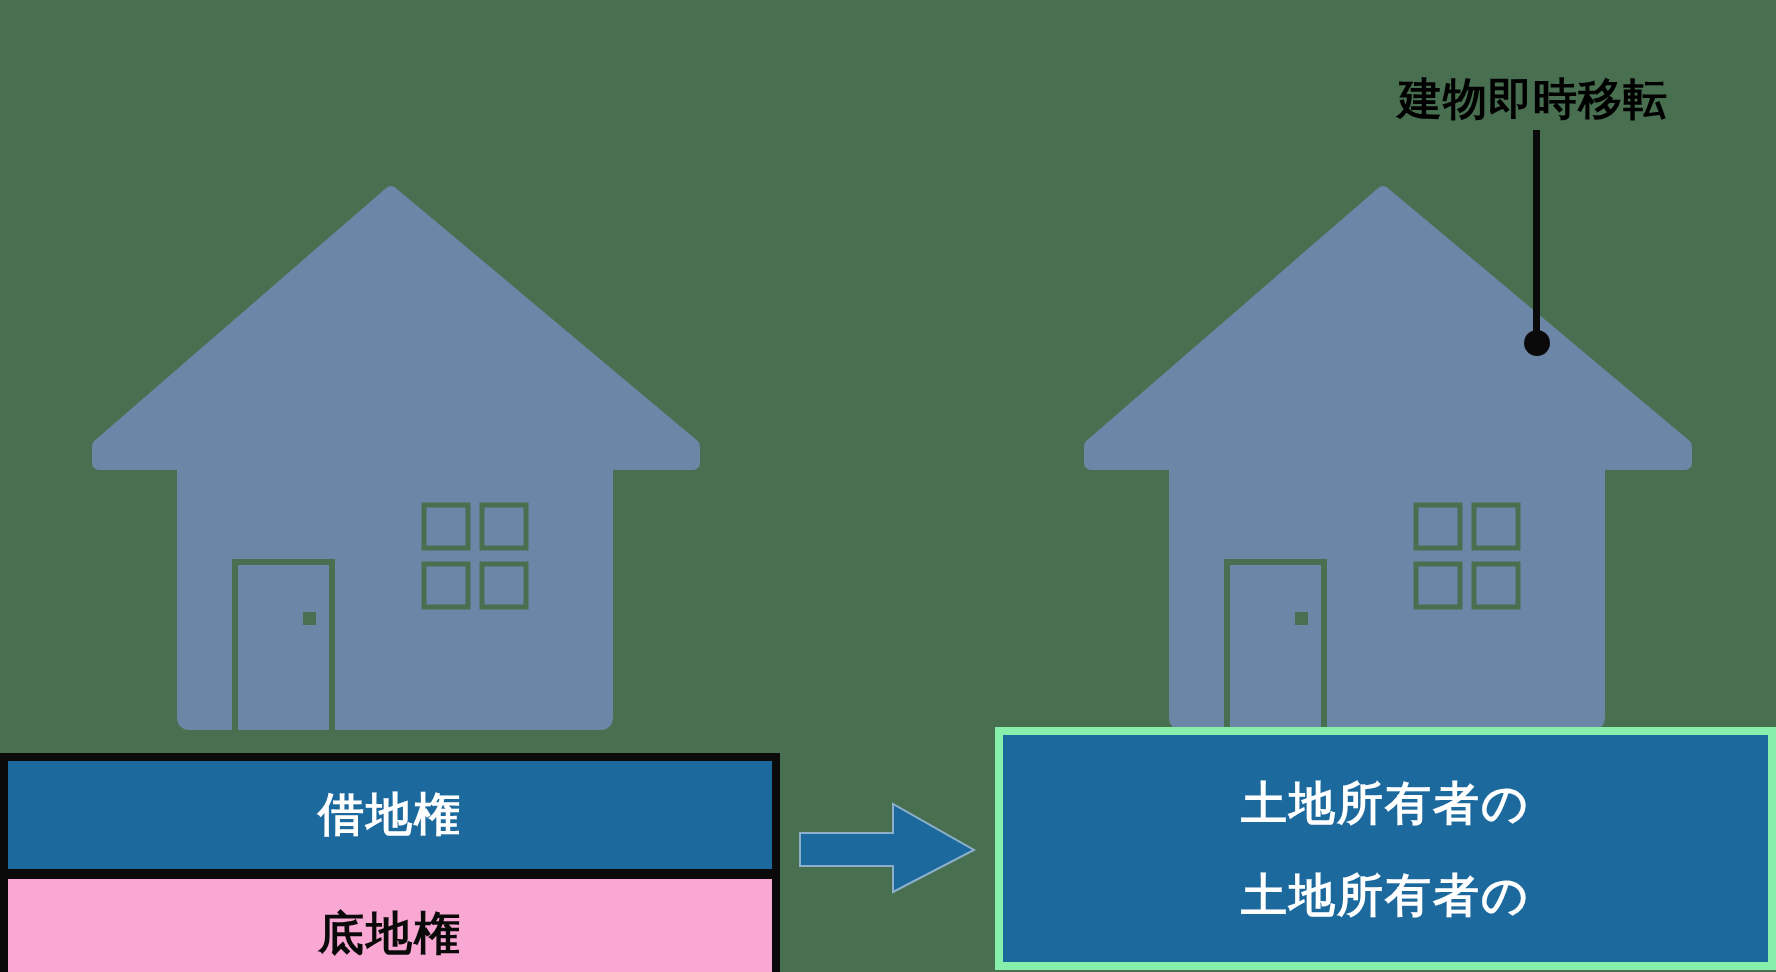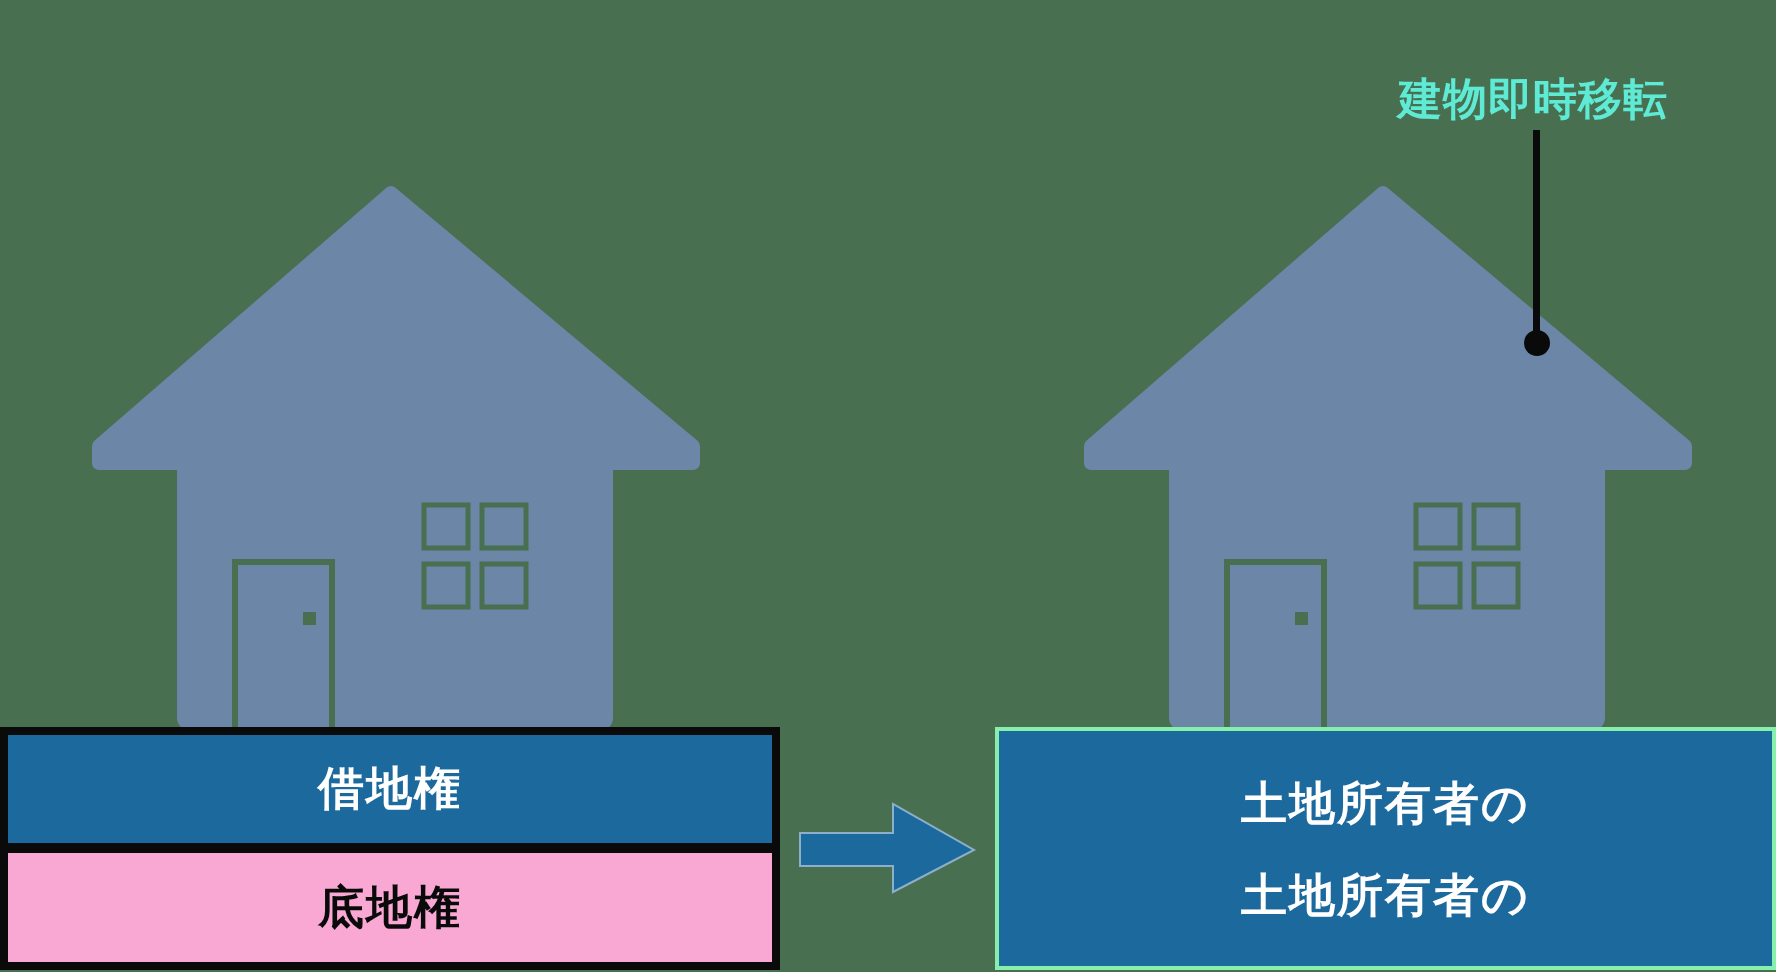--- a/index.html
+++ b/index.html
@@ -9,45 +9,45 @@
     background:#487050;
     overflow:hidden;
     font-family:"Liberation Sans","DejaVu Sans",sans-serif;
   }
   .diagram-svg{position:absolute;left:0;top:0;width:1776px;height:972px;}
   .bar{
     position:absolute;
     box-sizing:border-box;
     border:8px solid #0a0a0a;
     display:flex;align-items:center;justify-content:center;
-    font-weight:700;font-size:46px;letter-spacing:2px;
+    font-weight:700;font-size:46px;letter-spacing:2px;margin-top:26px;
   }
   .bar-leasehold{
     left:0;top:727px;width:780px;height:124px;
     background:#1C699D;color:#ffffff;
   }
   .bar-landright{
     left:0;top:845px;width:780px;height:125px;
     background:#f9a8d4;color:#0a0a0a;
   }
   .box-ownership{
     position:absolute;
     left:995px;top:727px;width:781px;height:243px;
     box-sizing:border-box;
-    border:4px solid #86efac;
+    border:8px solid #86efac;
     background:#1C699D;color:#ffffff;
     display:flex;flex-direction:column;align-items:center;justify-content:center;
     gap:46px;
     font-weight:700;font-size:46px;letter-spacing:2px;
   }
   .box-ownership .line{line-height:1;}
   .annotation-label{
     position:absolute;
     left:1398px;top:70px;width:300px;
-    color:#5eead4;
+    color:#000000;
     font-weight:700;font-size:44px;letter-spacing:1px;
     white-space:nowrap;
   }
 </style>
 </head>
 <body>
 
 <div class="canvas">
 
   <svg class="diagram-svg" viewBox="0 0 1776 972" xmlns="http://www.w3.org/2000/svg">

